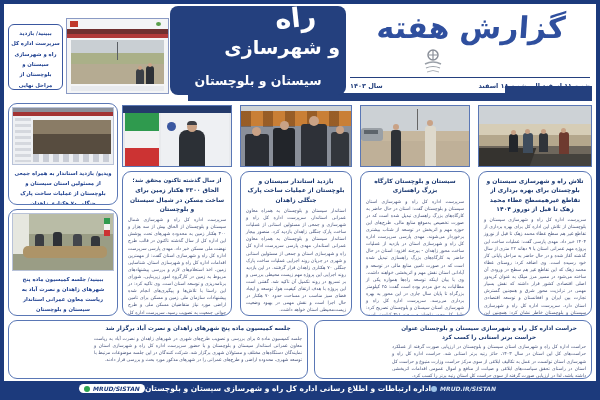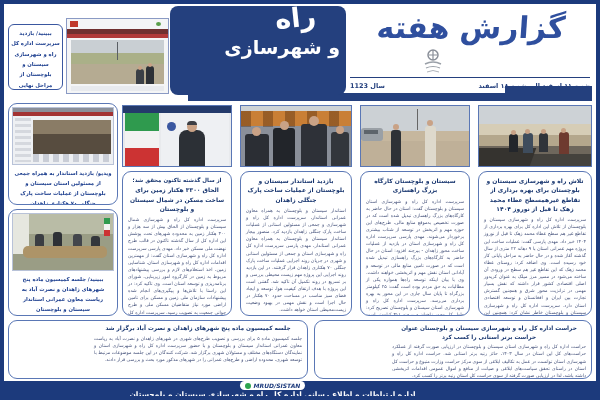--- a/index.html
+++ b/index.html
@@ -56,51 +56,52 @@
 
   
   .bbox{position:absolute;top:320px;height:59px;border:1px solid #5a77b5;border-radius:9px;background:#fff;
         box-sizing:border-box;padding:3px 5px;direction:rtl;overflow:hidden;z-index:4;}
   .bphoto{position:absolute;border:1px solid #5a77b5;overflow:hidden;box-sizing:border-box;}
   .b-head{font-size:5.8px;font-weight:bold;color:#16346e;text-align:center;line-height:1.5;margin-bottom:2px;}
   .b-body{font-size:4.6px;color:#44517a;text-align:justify;line-height:1.55;}
 
   
   .footer{position:absolute;left:4px;right:4px;top:381px;height:15px;background:#1c3a7c;z-index:55;
-          display:flex;align-items:center;justify-content:space-between;direction:ltr;padding:0 100px 0 45px;box-sizing:border-box;flex-direction:column;}
+          display:flex;align-items:center;justify-content:flex-end;direction:ltr;padding:0 100px 0 45px;box-sizing:border-box;}
   .badge{display:flex;align-items:center;gap:3px;font-size:6px;font-style:italic;font-weight:bold;white-space:nowrap;}
   .badge.left{background:#fff;color:#1c3a7c;border-radius:7px;padding:1px 5px;}
   .badge.right{color:#dce6f5;}
   .dot{width:6px;height:6px;border-radius:50%;display:inline-block;}
   .dot.g{background:#2ea44f;}
   .dot.b{background:#9fc4e8;}
   .f-text{color:#fff;font-size:7.5px;font-weight:bold;direction:rtl;white-space:nowrap;}
 </style>
 </head>
 <body>
 
 <div class="page">
 
   <div class="banner">
     <span class="b1">راه</span>
     <span class="b2">و شهرسازی</span>
+    <span class="b3">سیستان و بلوچستان</span>
   </div>
 
   <div class="masthead">
     <div class="mh-title">گزارش هفته</div>
     <svg class="mh-logo" viewBox="0 0 22 26">
       <circle cx="11" cy="7" r="5" fill="none" stroke="#8a8f99" stroke-width="1.5"></circle>
       <path d="M11 2 L11 12 M7 7 L15 7" stroke="#8a8f99" stroke-width="1.2"></path>
       <path d="M3 16 Q11 12 19 16" stroke="#9aa0a8" stroke-width="1.4" fill="none"></path>
       <path d="M4 20 Q11 17 18 20" stroke="#9aa0a8" stroke-width="1.2" fill="none"></path>
       <path d="M5 24 Q11 21 17 24" stroke="#b0b4bb" stroke-width="1" fill="none"></path>
     </svg>
     <div class="mh-dates">
       <span>شنبه ۱۱ اسفند الی شنبه ۱۸ اسفند</span>
-      <span>سال 1123</span>
+      <span>سال ۱۴۰۳</span>
     </div>
   </div>
 
   <div class="feature">
     <div class="f-caption">ببینید/ بازدید سرپرست اداره کل راه و شهرسازی سیستان و بلوچستان از مراحل نهایی عملیات تقاطع غیر هم سطح عطاء محمد زهک</div>
     <div class="f-shot">
       <div class="s-red"></div>
       <div class="s-green"></div>
       <div class="s-bar1"></div>
       <div class="s-bar2"></div>

